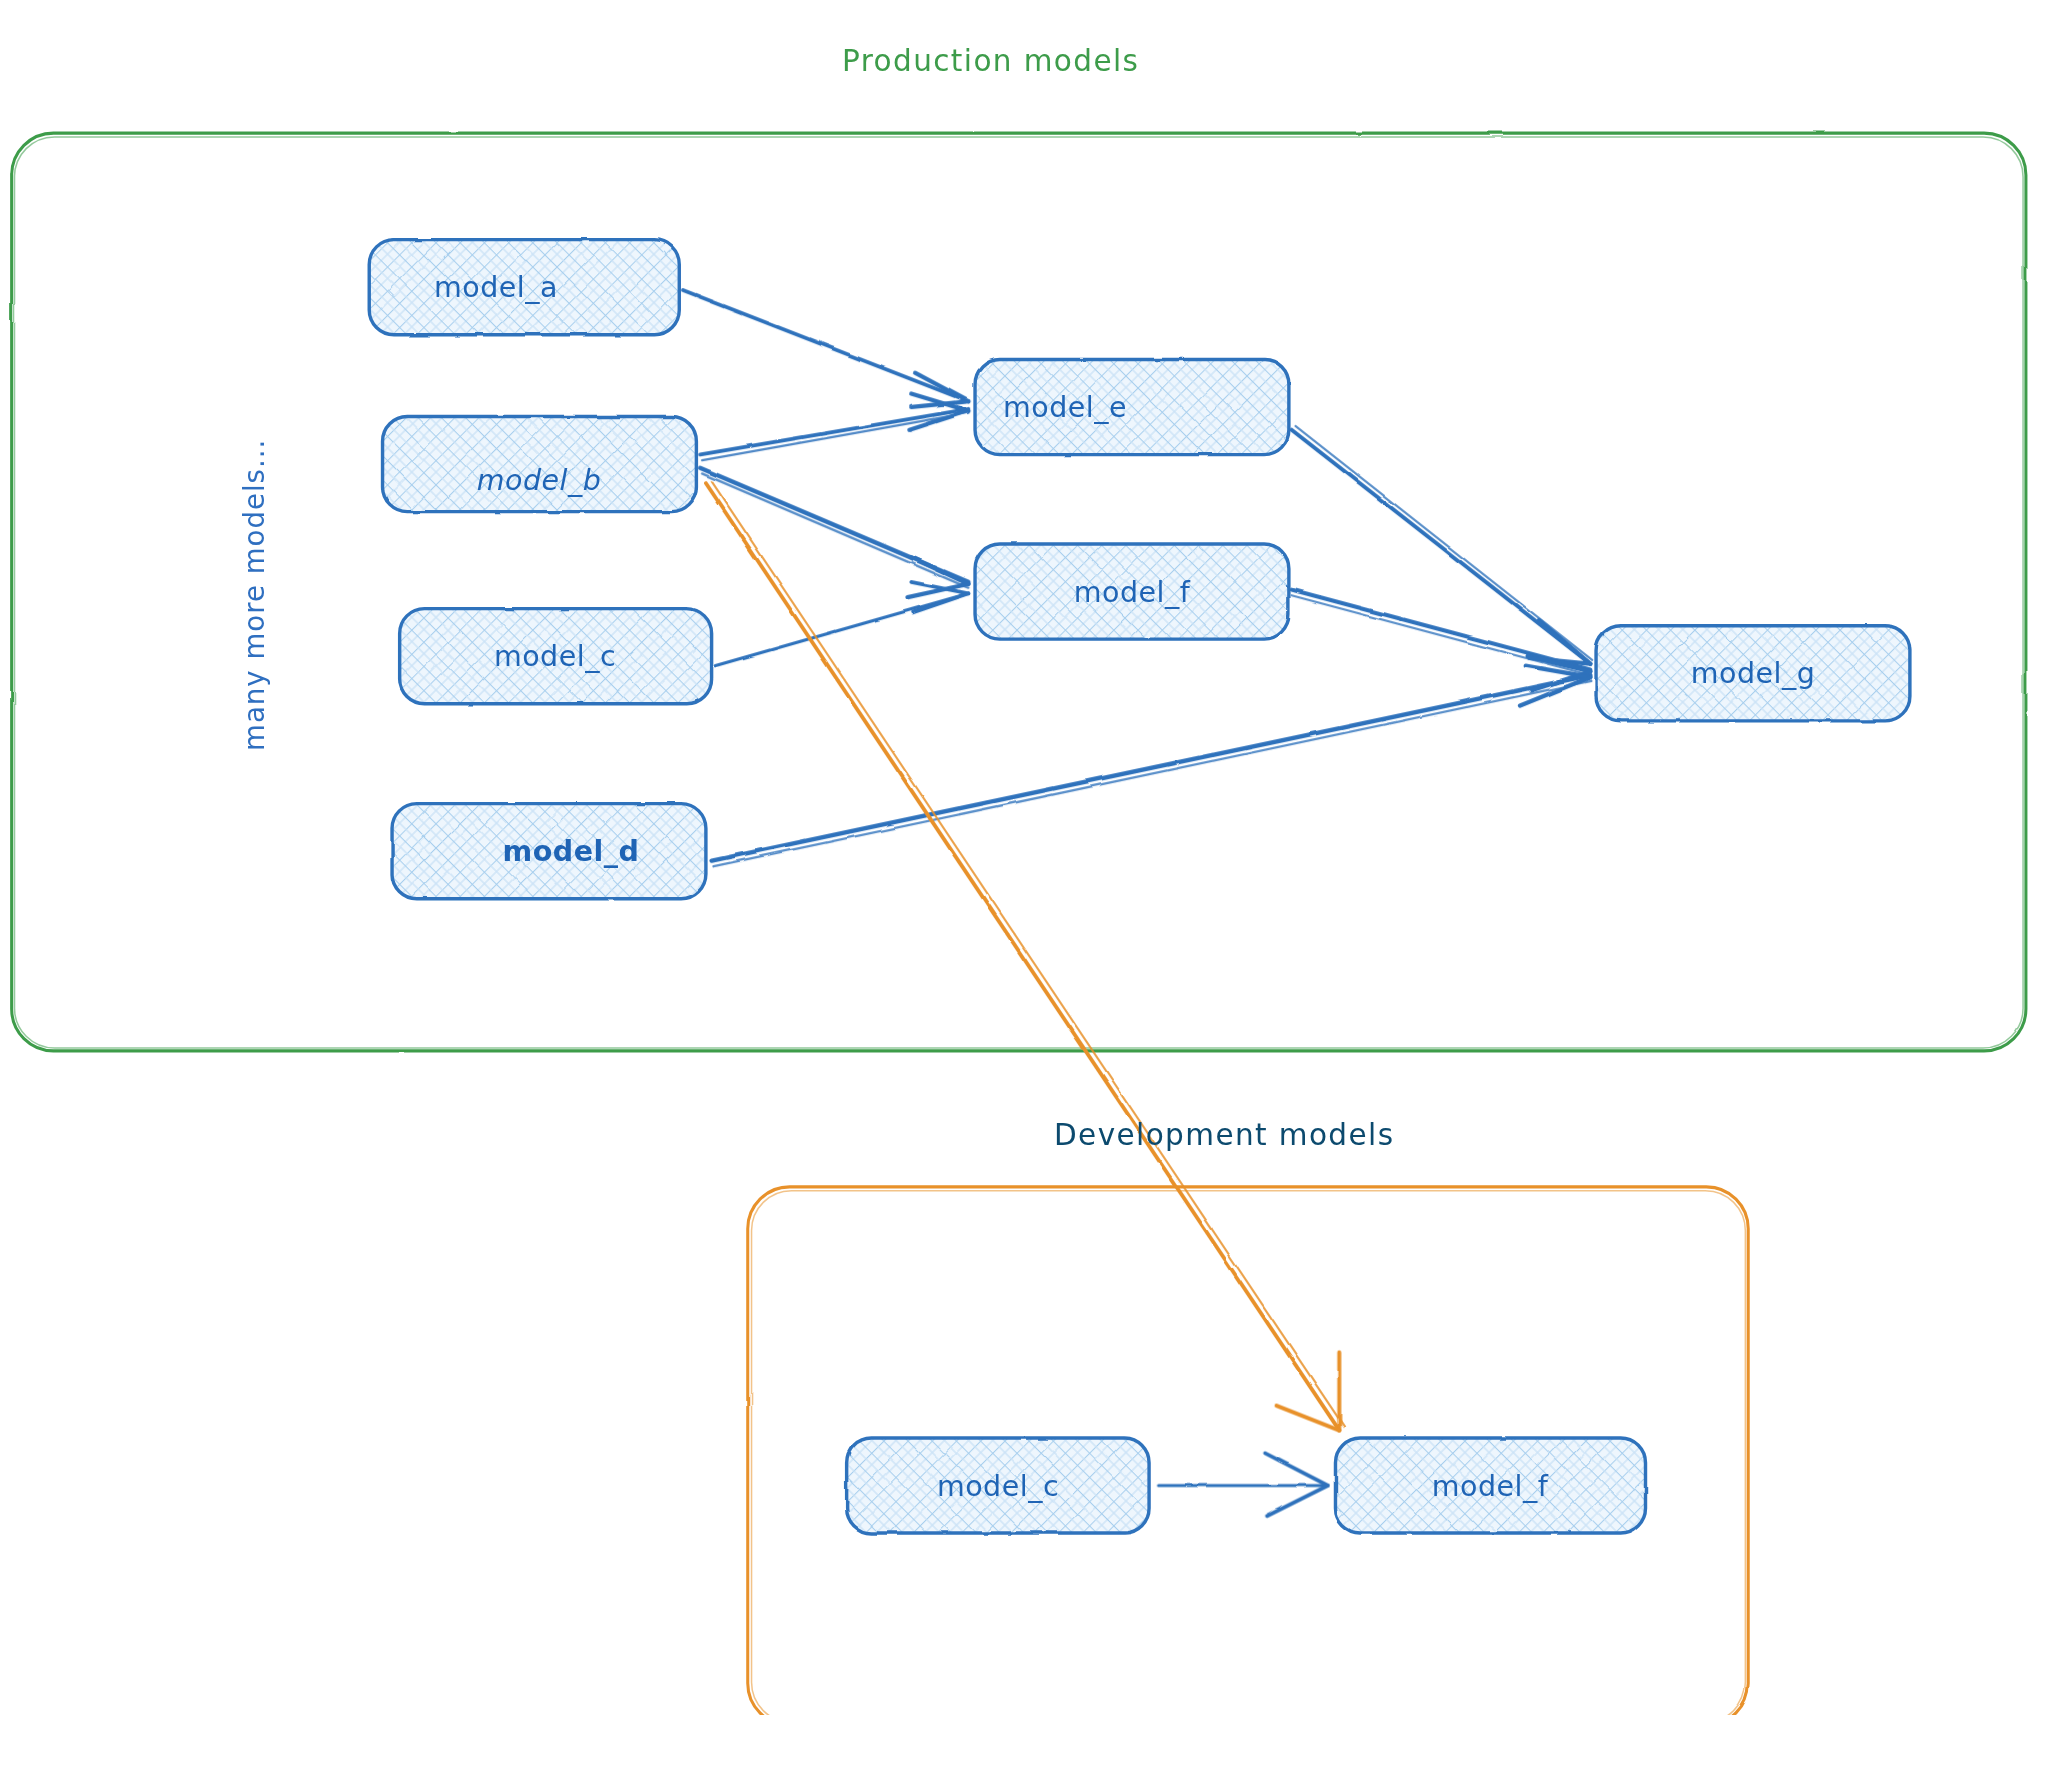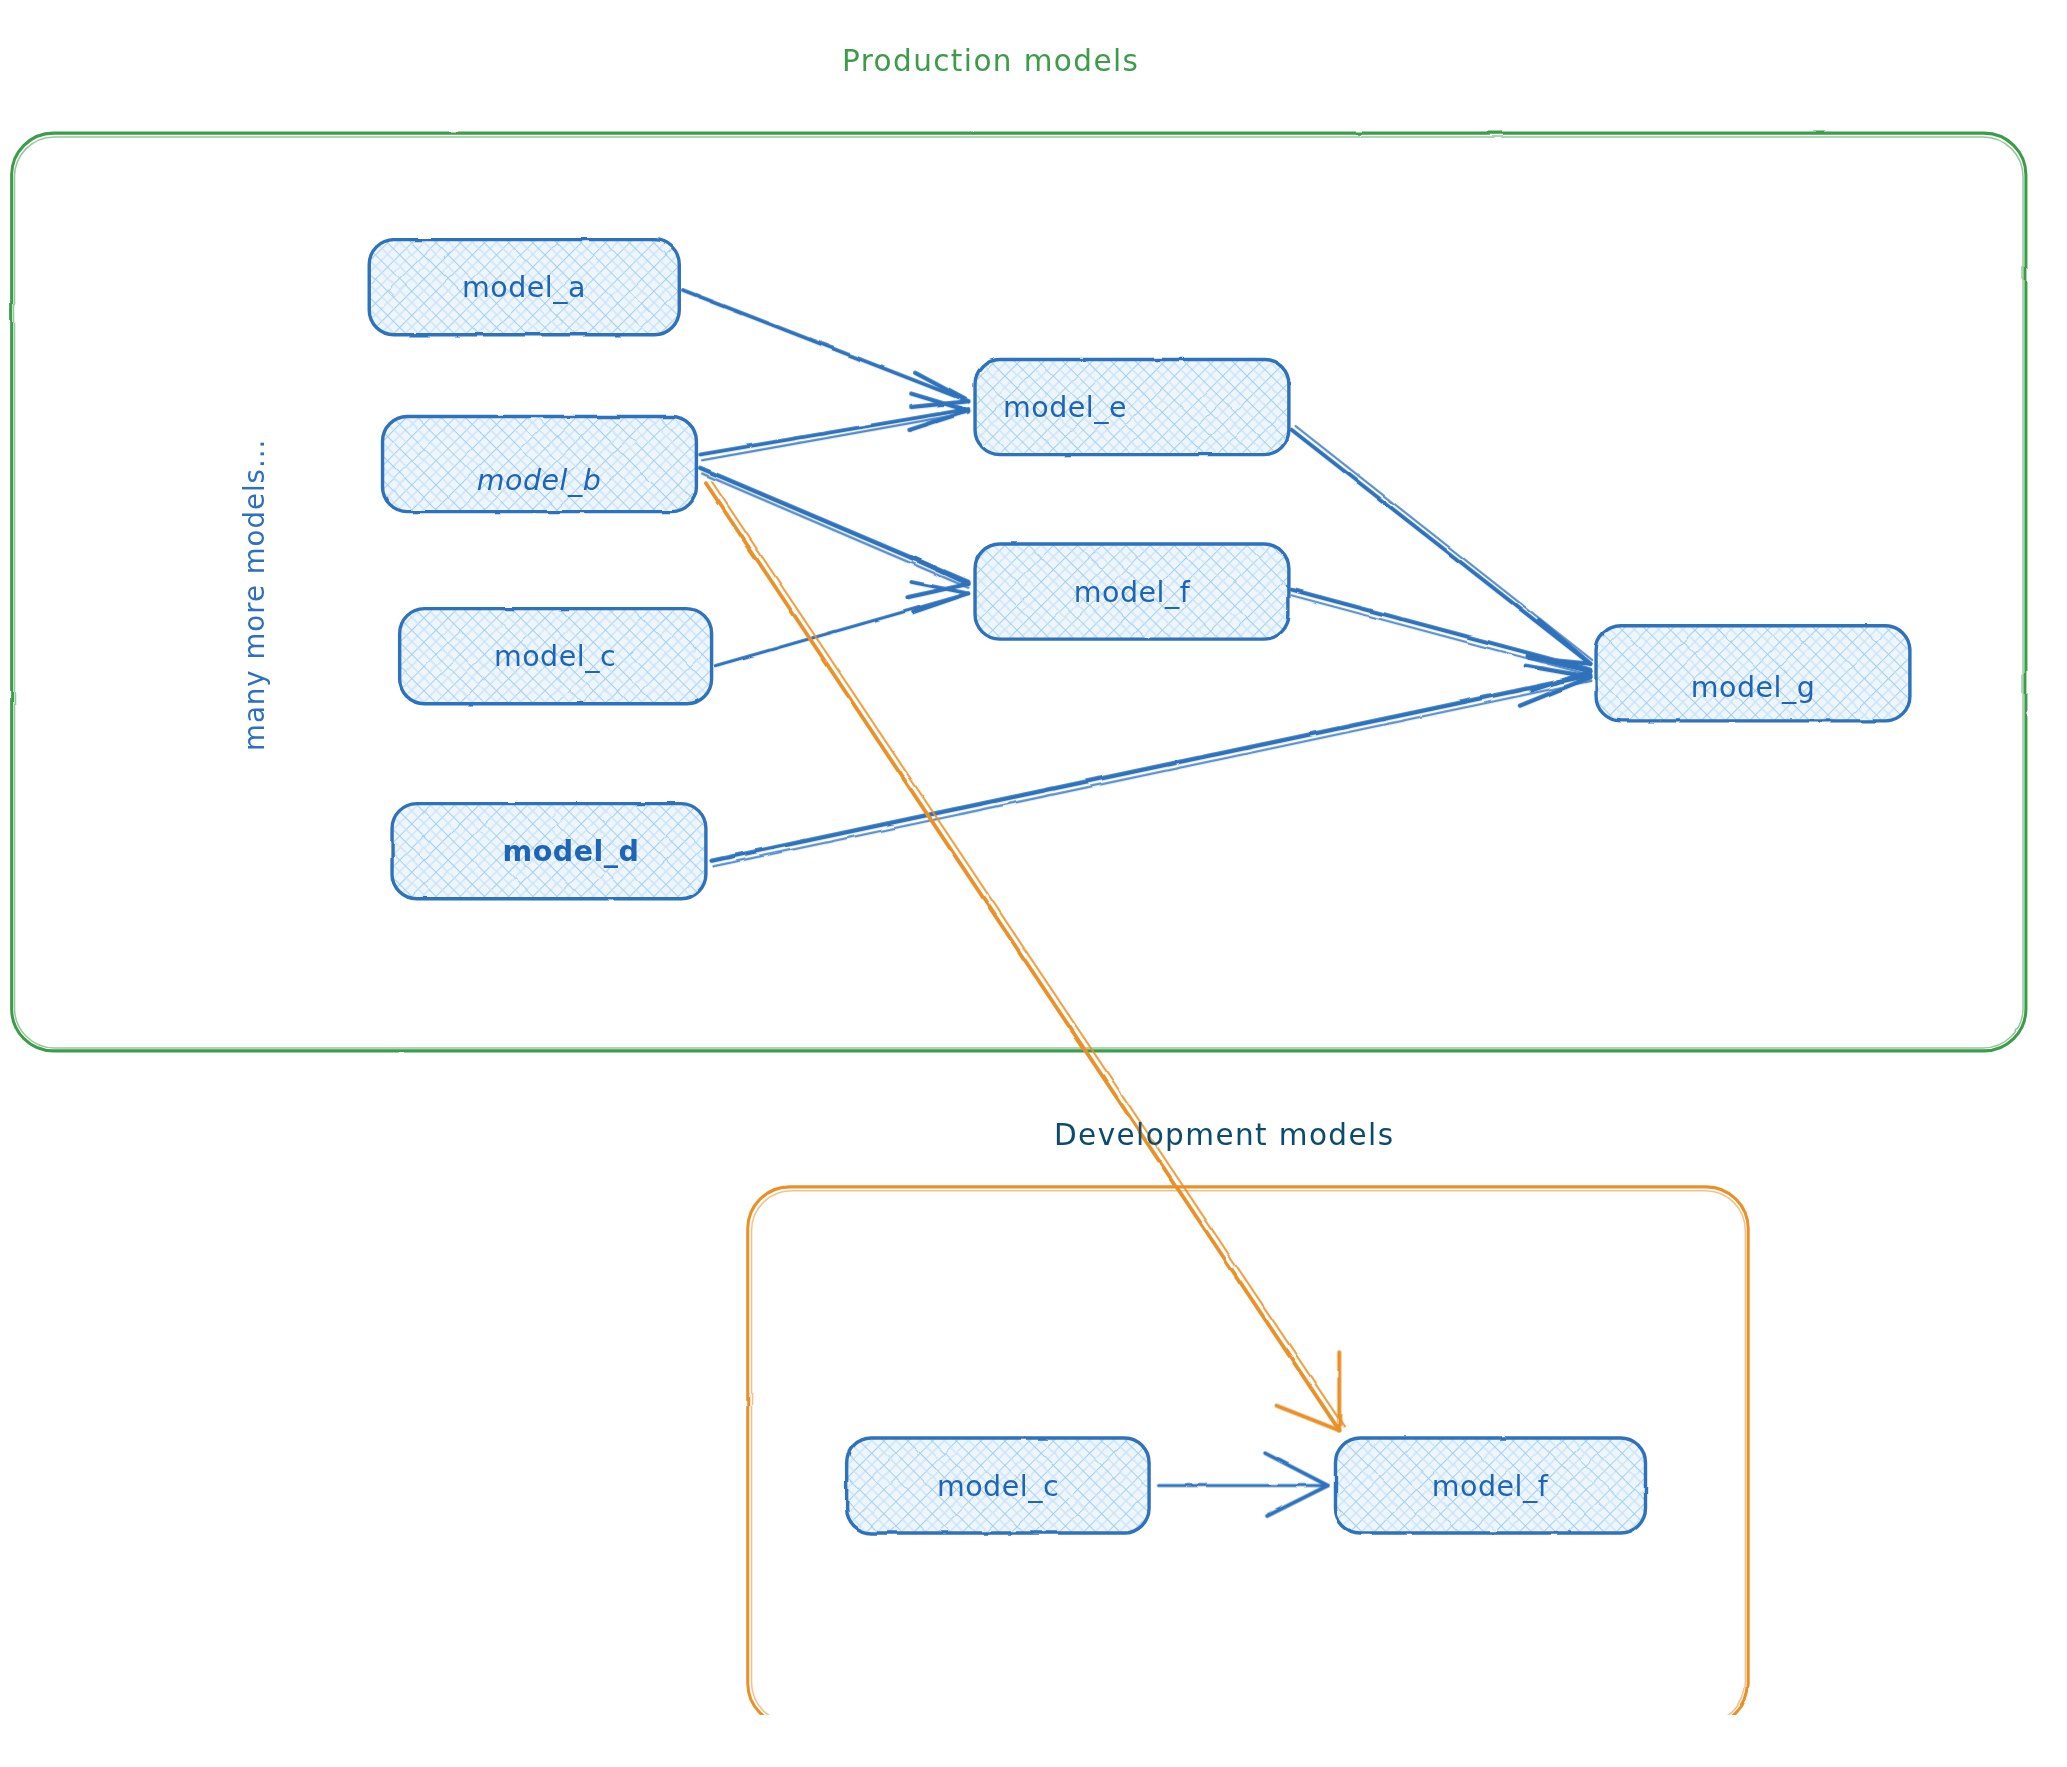--- a/index.html
+++ b/index.html
@@ -177,24 +177,24 @@
       </g>
     </g>
   </svg>
 
   <div class="group-title" style="left:842px; top:44px; color:#3d9c4a;">Production models</div>
 
   <div class="group-title" style="left:1054px; top:1118px; color:#0c4a6e;">Development models</div>
 
   <div class="side-note" style="left:238px; top:751px; transform: rotate(-90deg);">many more models...</div>
 
-  <div class="node-label" style="left:524px; top:287px;">model_a</div>
+  <div class="node-label" style="left:496px; top:287px;">model_a</div>
   <div class="node-label" style="left:539px; top:480px;font-style:italic;">model_b</div>
   <div class="node-label" style="left:555px; top:656px;">model_c</div>
   <div class="node-label" style="left:571px; top:851px;font-weight:bold;">model_d</div>
   <div class="node-label" style="left:1065px; top:407px;">model_e</div>
   <div class="node-label" style="left:1132px; top:592px;">model_f</div>
-  <div class="node-label" style="left:1753px; top:673px;margin-top:14px;">model_g</div>
+  <div class="node-label" style="left:1753px; top:673px;">model_g</div>
   <div class="node-label" style="left:998px; top:1486px;">model_c</div>
   <div class="node-label" style="left:1490px; top:1486px;">model_f</div>
 
 </div>
 
 
 </body></html>

